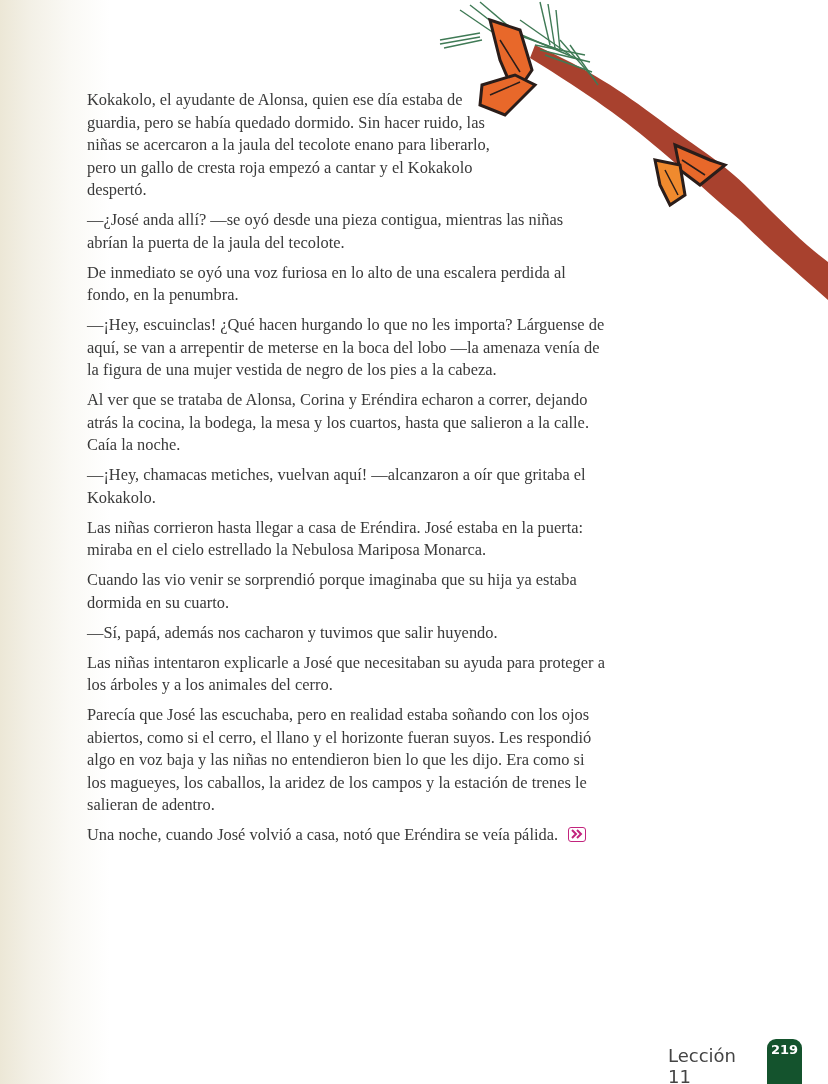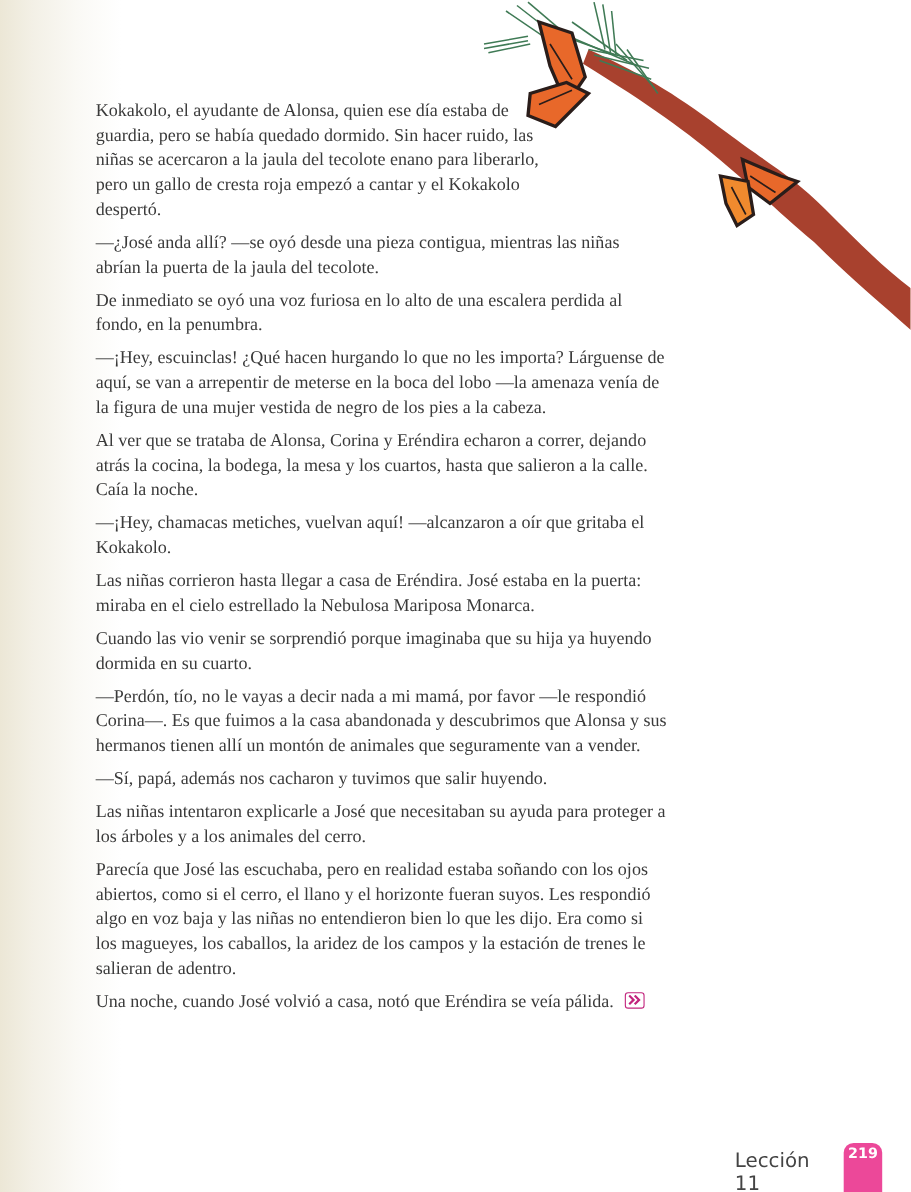--- a/index.html
+++ b/index.html
@@ -22,21 +22,21 @@
     vertical-align:-2px; position:relative; box-sizing:border-box;
   }
   .next-icon svg { position:absolute; left:2px; top:1px; }
   .footer { position:absolute; right:0; bottom:0; height:54px; width:160px; }
   .lesson-label {
     position:absolute; right:66px; top:15px;
     font-family:"DejaVu Sans", sans-serif; font-size:18px; color:#444;
   }
   .page-tab {
     position:absolute; right:26px; top:9px; width:35px; height:45px;
-    background:#ec4899; border-radius:9px 9px 0 0;
+    background:#14532d; border-radius:9px 9px 0 0;
   }
   .page-number {
     position:absolute; left:0; right:0; top:3px; text-align:center;
     font-family:"DejaVu Sans", sans-serif; font-weight:bold; font-size:13px; color:#ffffff;
   }
 </style>
 </head>
 <body>
 
 <svg class="illustration" viewBox="0 0 408 310">
@@ -75,22 +75,21 @@
 </svg>
 
 <div class="text-block">
   <p class="narrow">Kokakolo, el ayudante de Alonsa, quien ese día estaba de guardia, pero se había quedado dormido. Sin hacer ruido, las niñas se acercaron a la jaula del tecolote enano para liberarlo, pero un gallo de cresta roja empezó a cantar y el Kokakolo despertó.</p>
   <p>—¿José anda allí? —se oyó desde una pieza contigua, mientras las niñas abrían la puerta de la jaula del tecolote.</p>
   <p>De inmediato se oyó una voz furiosa en lo alto de una escalera perdida al fondo, en la penumbra.</p>
   <p>—¡Hey, escuinclas! ¿Qué hacen hurgando lo que no les importa? Lárguense de aquí, se van a arrepentir de meterse en la boca del lobo —la amenaza venía de la figura de una mujer vestida de negro de los pies a la cabeza.</p>
   <p>Al ver que se trataba de Alonsa, Corina y Eréndira echaron a correr, dejando atrás la cocina, la bodega, la mesa y los cuartos, hasta que salieron a la calle. Caía la noche.</p>
   <p>—¡Hey, chamacas metiches, vuelvan aquí! —alcanzaron a oír que gritaba el Kokakolo.</p>
   <p>Las niñas corrieron hasta llegar a casa de Eréndira. José estaba en la puerta: miraba en el cielo estrellado la Nebulosa Mariposa Monarca.</p>
-  <p>Cuando las vio venir se sorprendió porque imaginaba que su hija ya huyendo dormida en su cuarto.</p>
-  <p>—Perdón, tío, no le vayas a decir nada a mi mamá, por favor —le respondió Corina—. Es que fuimos a la casa abandonada y descubrimos que Alonsa y sus hermanos tienen allí un montón de animales que seguramente van a vender.</p>
+  <p>Cuando las vio venir se sorprendió porque imaginaba que su hija ya estaba dormida en su cuarto.</p>
   <p>—Sí, papá, además nos cacharon y tuvimos que salir huyendo.</p>
   <p>Las niñas intentaron explicarle a José que necesitaban su ayuda para proteger a los árboles y a los animales del cerro.</p>
   <p>Parecía que José las escuchaba, pero en realidad estaba soñando con los ojos abiertos, como si el cerro, el llano y el horizonte fueran suyos. Les respondió algo en voz baja y las niñas no entendieron bien lo que les dijo. Era como si los magueyes, los caballos, la aridez de los campos y la estación de trenes le salieran de adentro.</p>
   <p><span>Una noche, cuando José volvió a casa, notó que Eréndira se veía pálida.</span><span class="next-icon"><svg width="12" height="10" viewBox="0 0 12 10">
           <path d="M1 1 L5 5 L1 9 M6 1 L10 5 L6 9" stroke="#c2247d" stroke-width="2" fill="none"></path>
         </svg></span></p>
 </div>
 
 <div class="footer">
   <span class="lesson-label">Lección 11</span>

